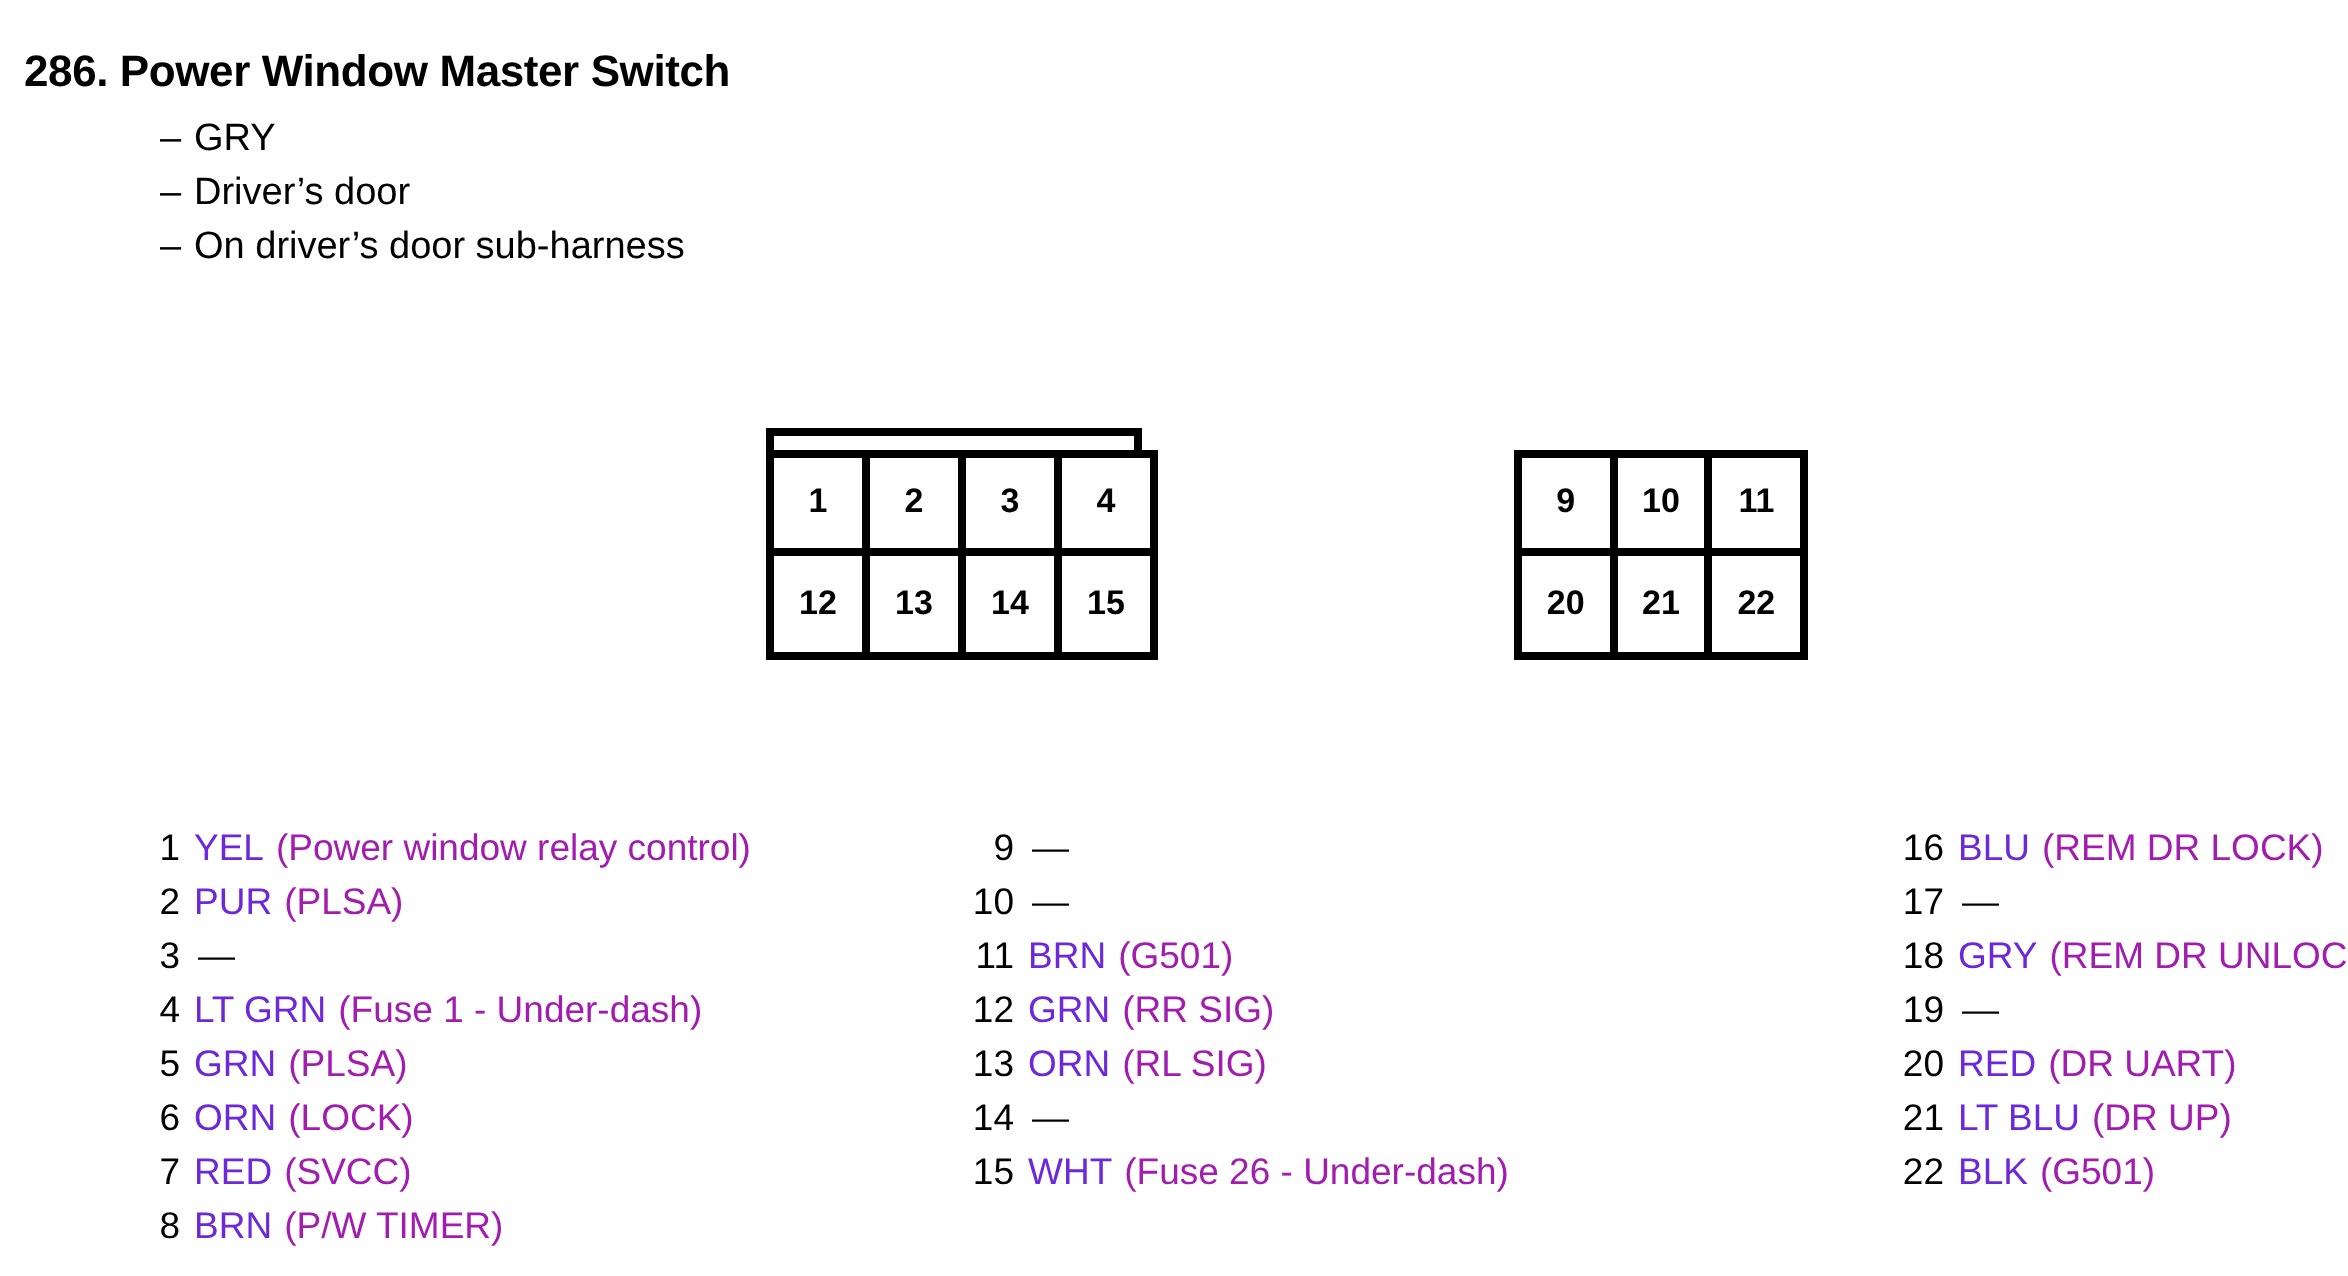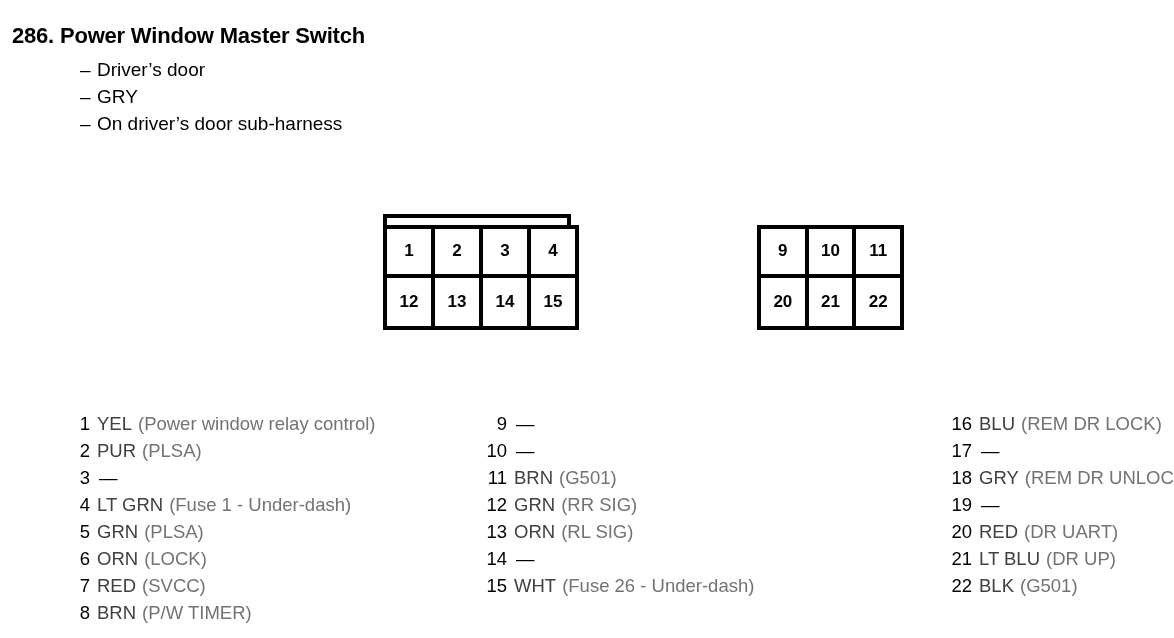--- a/index.html
+++ b/index.html
@@ -136,40 +136,40 @@
     white-space: nowrap;
     height: 27px;
   }
   .pin-num {
     display: inline-block;
     width: 24px;
     text-align: right;
     color: #000;
   }
   .pin-color {
-    color: #404040;
+    color: #6d28d9;
     margin-left: 7px;
   }
   .pin-desc {
-    color: #737373;
+    color: #a21caf;
     margin-left: 6px;
   }
   .pin-dash {
     color: #000;
     margin-left: 9px;
   }
 </style>
 </head>
 <body>
 
 <h1 id="page-title">286. Power Window Master Switch</h1>
 
 <div id="subtitle-list">
+    <div class="subtitle-row"><span class="subtitle-dash">–</span><span>GRY</span></div>
     <div class="subtitle-row"><span class="subtitle-dash">–</span><span>Driver’s door</span></div>
-    <div class="subtitle-row"><span class="subtitle-dash">–</span><span>GRY</span></div>
     <div class="subtitle-row"><span class="subtitle-dash">–</span><span>On driver’s door sub-harness</span></div>
   </div>
 
 <div id="connector-diagram">
 
   <div class="conn-block" id="conn-block-left">
     <div class="conn-row top-row">
         <div class="conn-cell">1</div>
         <div class="conn-cell">2</div>
         <div class="conn-cell">3</div>

